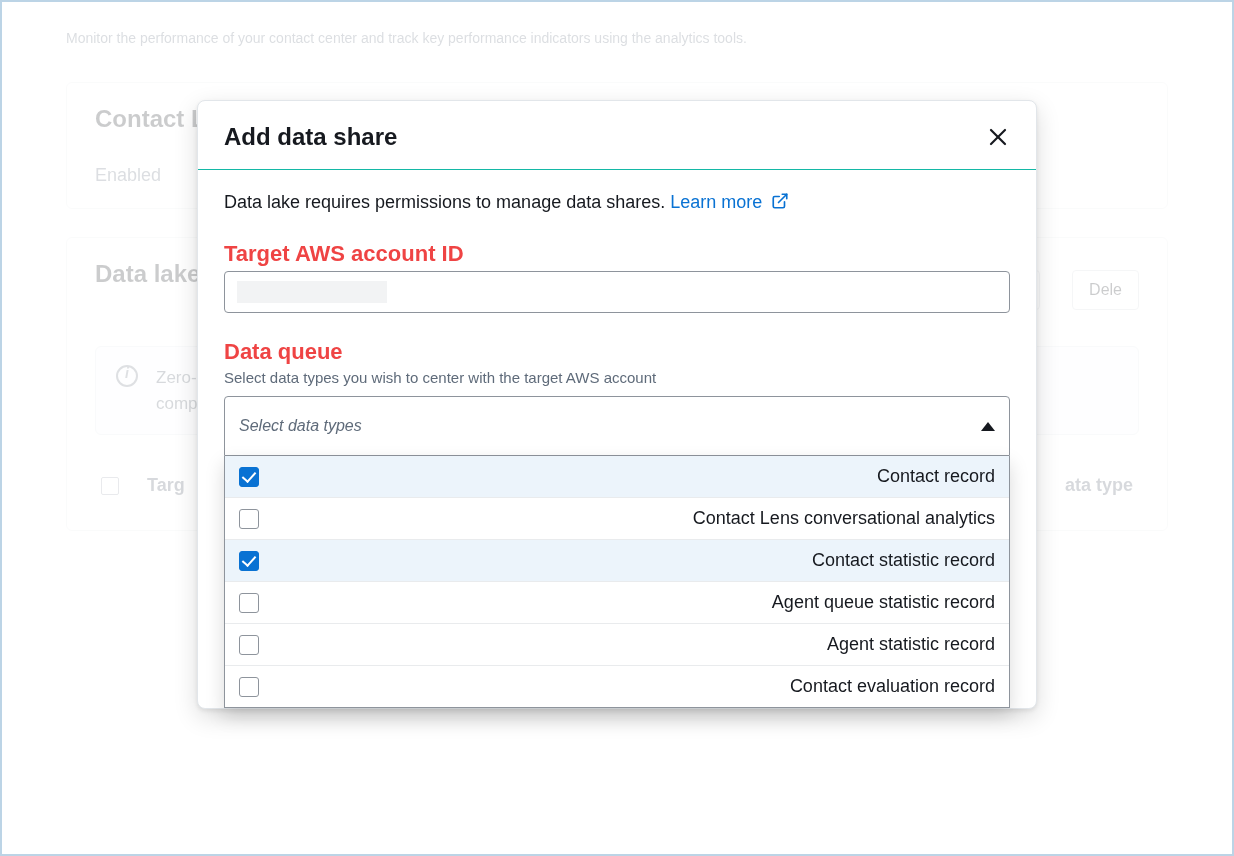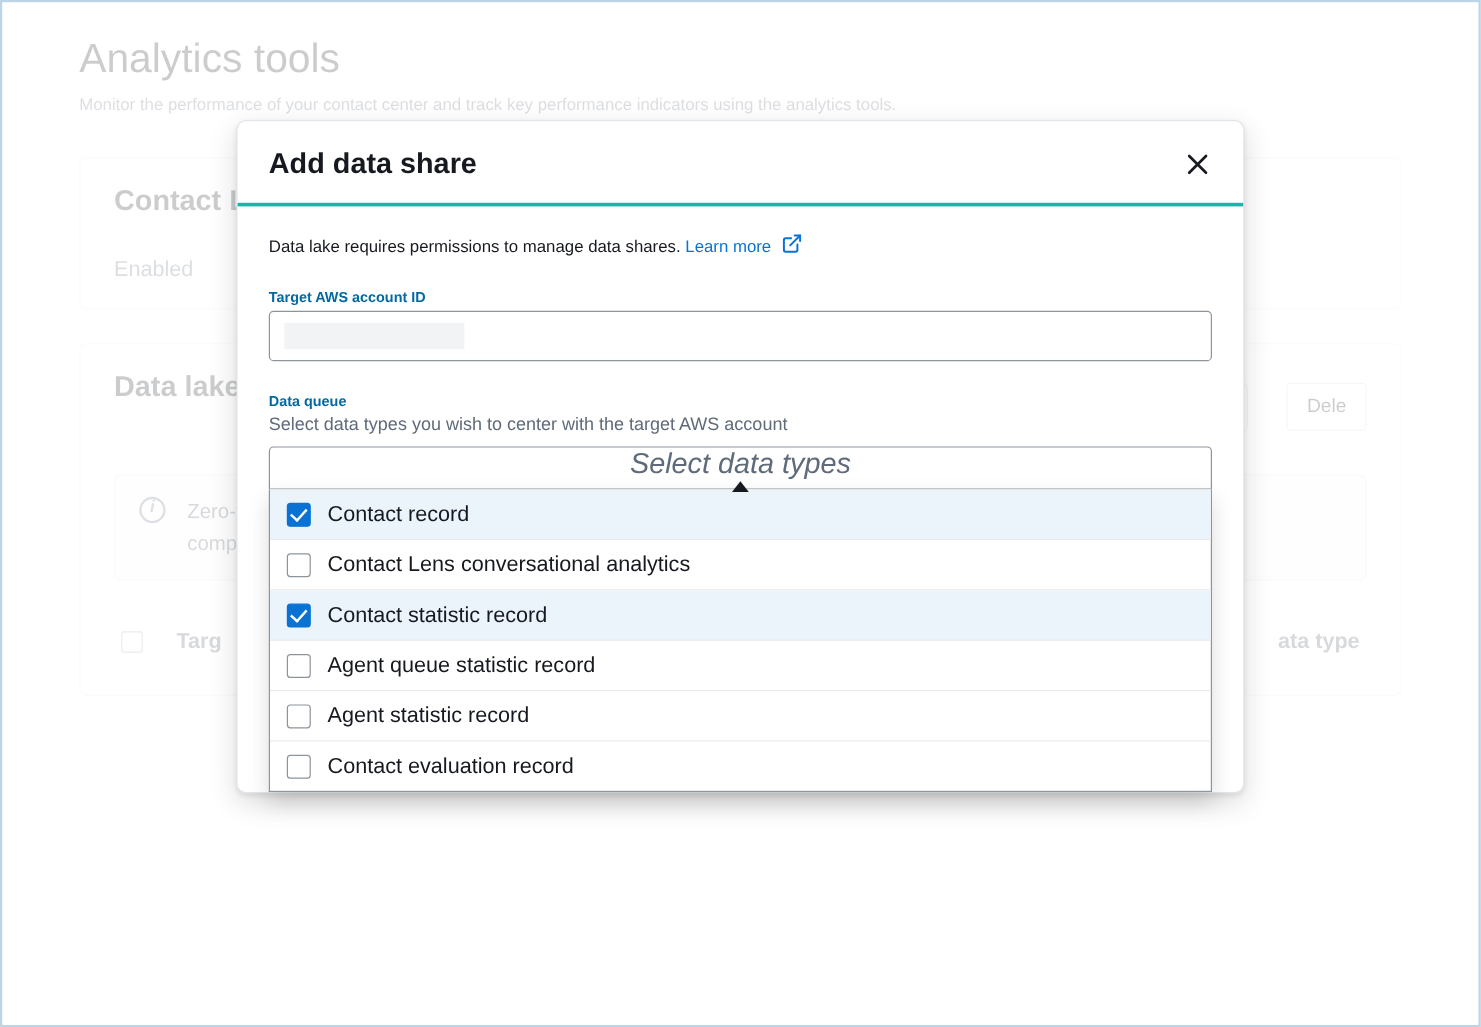--- a/index.html
+++ b/index.html
@@ -57,78 +57,78 @@
     margin-top: 98px;
     width: 840px;
     background: #fff;
     border-radius: 8px;
     box-shadow: 0 2px 4px rgba(0,0,0,0.08), 0 8px 24px rgba(0,0,0,0.14);
     border: 1px solid #e2e6ea;
   }
   .modal-header {
     display: flex; justify-content: space-between; align-items: center;
     padding: 22px 26px 18px 26px;
-    border-bottom: 3px solid #14b8a6;
+    border-bottom: 1px solid #14b8a6;
   }
   .modal-header h2 { font-size: 24px; font-weight: 700; color: #16191f; }
   .close-x { width: 24px; height: 24px; cursor: pointer; color: #16191f; }
   .close-x svg { width: 100%; height: 100%; display: block; }
 
   .modal-body { padding: 22px 26px 0 26px; }
-  .permline { font-size: 14px; color: #16191f; margin-bottom: 28px; }
+  .permline { font-size: 18px; color: #16191f; margin-bottom: 28px; }
   .permline a { color: #0972d3; text-decoration: none; font-weight: 400; }
   .ext-icon { display:inline-block; width: 18px; height: 18px; vertical-align: -2px; margin-left: 4px; }
 
-  .field-label { font-size: 12px; font-weight: 700; color: #0369a1; margin-bottom: 4px; }
+  .field-label { font-size: 22px; font-weight: 700; color: #ef4444; margin-bottom: 4px; }
   .field-help { font-size: 15px; color: #5f6b7a; margin-bottom: 10px; }
 
   .text-input {
     width: 100%; height: 42px; border: 1px solid #8e949c; border-radius: 4px;
     padding: 0 12px; font-size: 16px; color: #16191f; background: #fff;
     margin-bottom: 26px;
   }
   .text-input .redact { display:inline-block; width:150px; height:22px; background:#f2f3f4; margin-top:9px; }
 
   .ms-trigger {
-    width: 100%; height: 36px; border: 1.5px solid #8e949c; border-radius: 4px 4px 0 0;
+    width: 100%; height: 60px; border: 1.5px solid #8e949c; border-radius: 4px 4px 0 0;
     padding: 0 14px; display: flex; align-items: center; justify-content: space-between;
-    font-size: 24px; font-style: italic; color: #5f6b7a; background: #fff; cursor: pointer; flex-direction: column;
+    font-size: 16px; font-style: italic; color: #5f6b7a; background: #fff; cursor: pointer;
   }
   .tri { width: 0; height: 0; border-left: 7px solid transparent; border-right: 7px solid transparent; border-bottom: 9px solid #16191f; }
 
   .dropdown-panel {
     width: 100%;
     border: 1px solid #8e949c; border-top: none;
     background: #fff;
     box-shadow: 0 8px 18px rgba(0,0,0,0.15);
   }
   .opt {
     display: flex; align-items: center; gap: 14px;
     padding: 10px 14px; font-size: 18px; color: #16191f;
     border-bottom: 1px solid #e9ebed;
     cursor: pointer;
+    justify-content: space-between;
   }
   .opt:last-child { border-bottom: none; }
   .opt.selected { background: #ecf4fb; }
   .chk {
     width: 20px; height: 20px; border: 1.5px solid #8e949c; border-radius: 3px; background: #fff;
     flex: 0 0 20px; position: relative;
   }
   .chk.on { background: #0972d3; border-color: #0972d3; }
   .chk.on::after {
     content: ""; position: absolute; left: 5px; top: 1px;
     width: 6px; height: 11px; border: solid #fff; border-width: 0 2.5px 2.5px 0;
     transform: rotate(42deg);
   }
 </style>
 </head>
 <body>
 
 <div class="page">
-  <h1>Analytics tools</h1>
   <div class="subtitle">Monitor the performance of your contact center and track key performance indicators using the analytics tools.</div>
 
   <div class="panel">
     <div class="panel-title">Contact L</div>
     <div class="panel-status">Enabled</div>
   </div>
 
   <div class="panel">
     <div class="panel-header-row">
       <div class="panel-title">Data lake</div>

